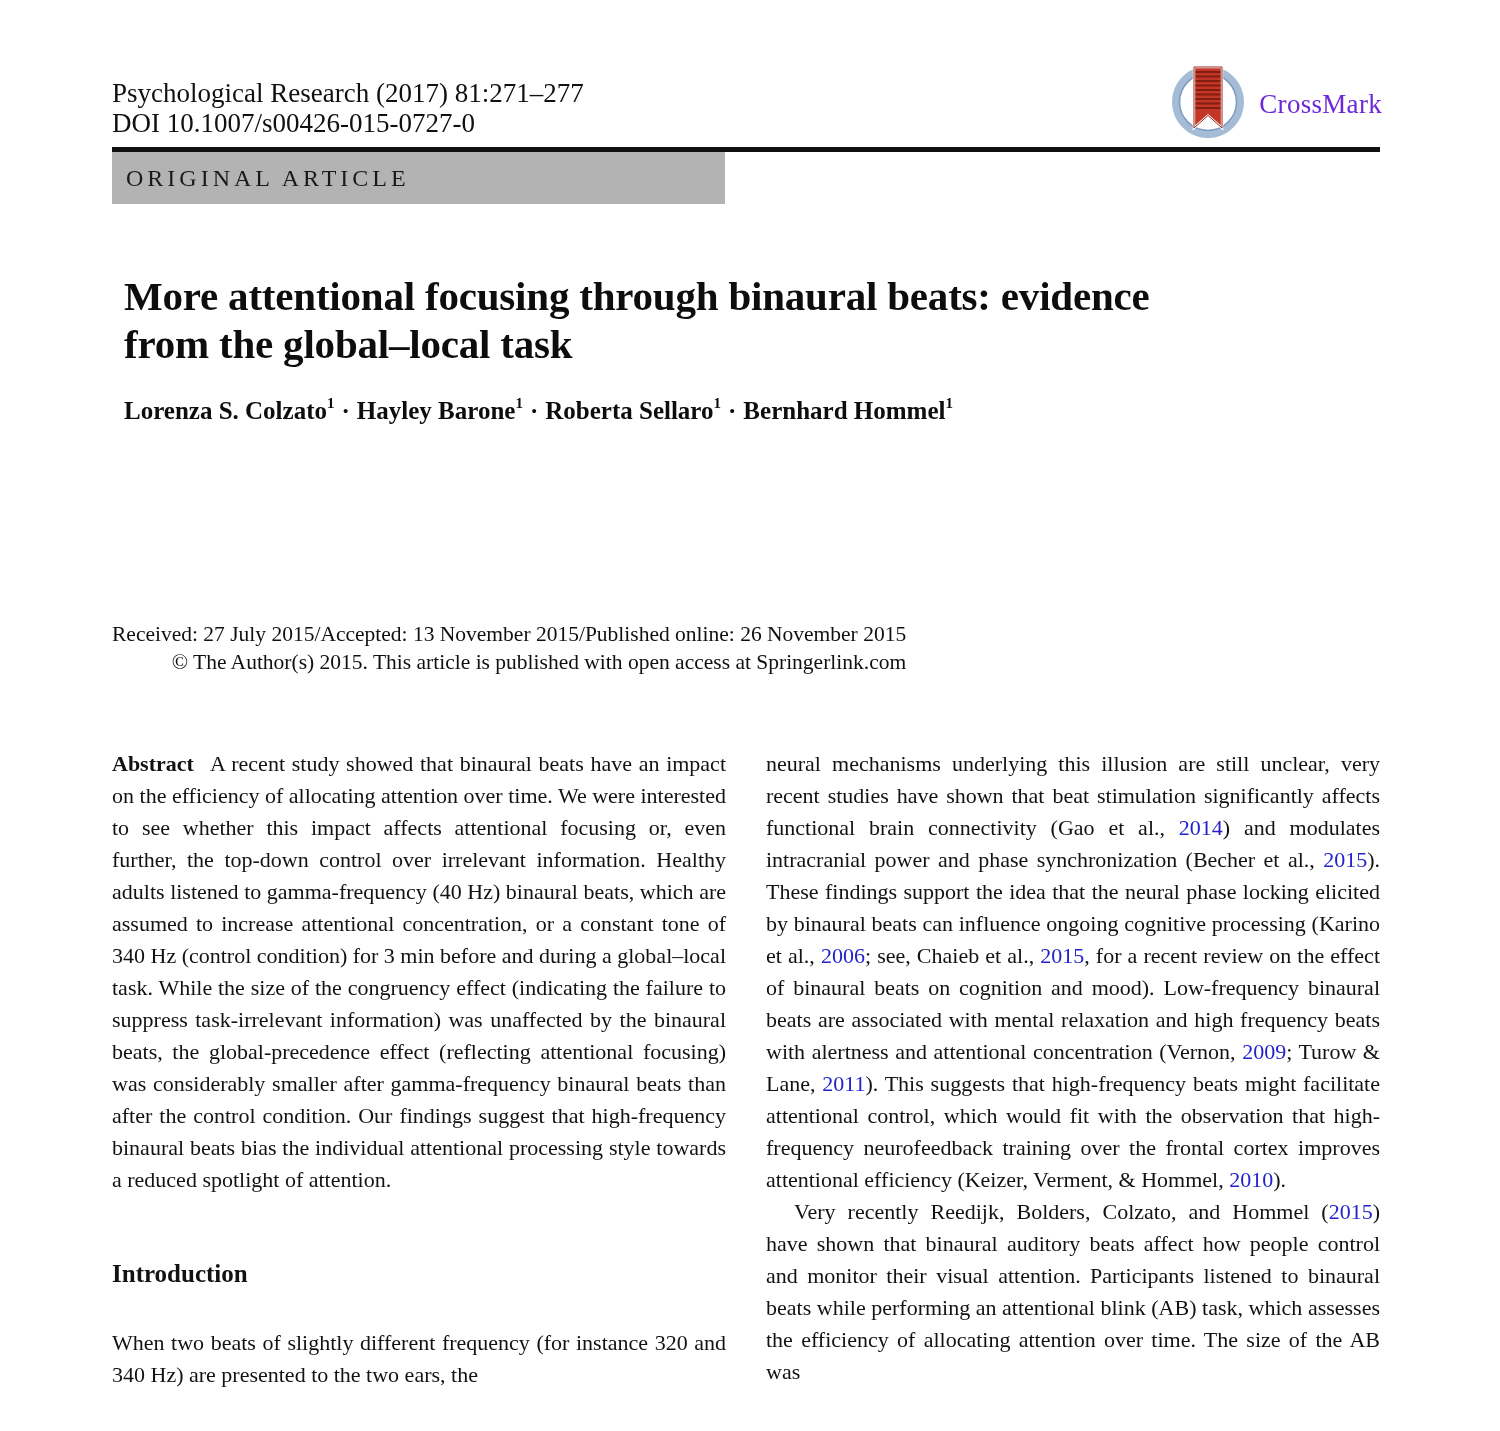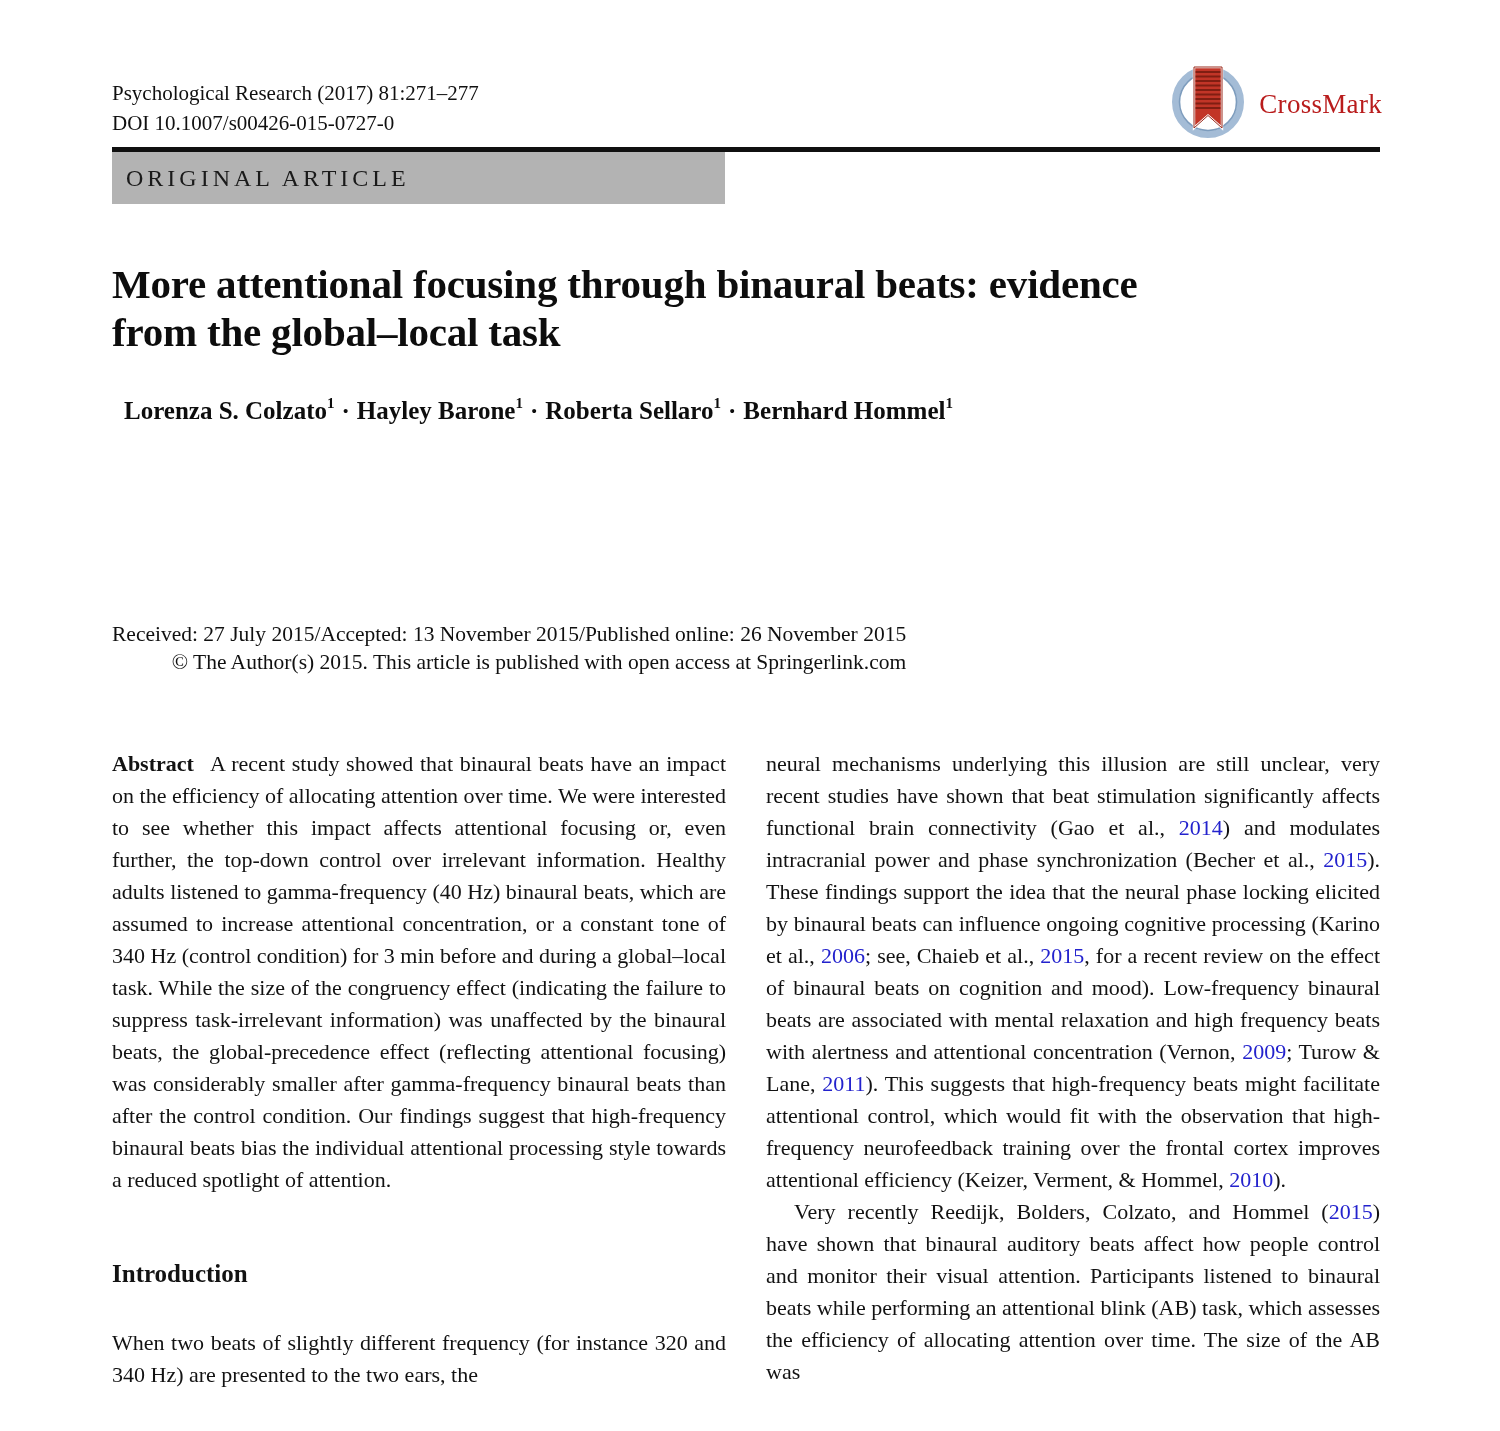--- a/index.html
+++ b/index.html
@@ -3,23 +3,23 @@
 <meta charset="utf-8">
 <style>
   html,body{margin:0;padding:0;}
   body{
     width:1500px;height:1431px;overflow:hidden;background:#ffffff;
     font-family:"Liberation Serif", serif;color:#121212;
   }
   .page{position:relative;width:1500px;height:1431px;background:#fff;}
 
   
-  .head-left{position:absolute;top:78px;left:112px;font-size:21px;line-height:30px;color:#101010;}
+  .head-left{position:absolute;top:78px;left:112px;font-size:27px;line-height:30px;color:#101010;}
   .crossmark{position:absolute;top:62px;right:118px;display:flex;align-items:center;gap:12px;cursor:pointer;}
-  .crossmark-label{font-size:27px;color:#b91c1c;letter-spacing:0.3px;}
+  .crossmark-label{font-size:27px;color:#6d28d9;letter-spacing:0.3px;}
 
   .rule{position:absolute;top:147px;left:112px;width:1268px;height:5px;background:#101010;}
   .banner{
     position:absolute;top:152px;left:112px;width:613px;height:52px;background:#b3b3b3;
     display:flex;align-items:center;
   }
   .banner span{font-size:24px;letter-spacing:4px;color:#1a1a1a;padding-left:14px;}
 
   .title{
     position:absolute;top:260px;left:112px;width:1200px;
@@ -74,21 +74,21 @@
     </span>
     <span class="crossmark-label">CrossMark</span>
   </div>
 
   <div class="rule"></div>
 
   <div class="banner">
     <span>ORIGINAL ARTICLE</span>
   </div>
 
-  <h1 class="title" style="margin:0;">
+  <h1 class="title" style="margin:12px;">
     <div>More attentional focusing through binaural beats: evidence</div>
     <div>from the global–local task</div>
   </h1>
 
   <div class="authors">
     <span><span>Lorenza S. Colzato</span><sup>1</sup></span><span class="sep">·</span><span><span>Hayley Barone</span><sup>1</sup></span><span class="sep">·</span><span><span>Roberta Sellaro</span><sup>1</sup></span><span class="sep">·</span><span><span>Bernhard Hommel</span><sup>1</sup></span>
   </div>
 
   <div class="meta">
     <div>Received: 27 July 2015/Accepted: 13 November 2015/Published online: 26 November 2015</div>

